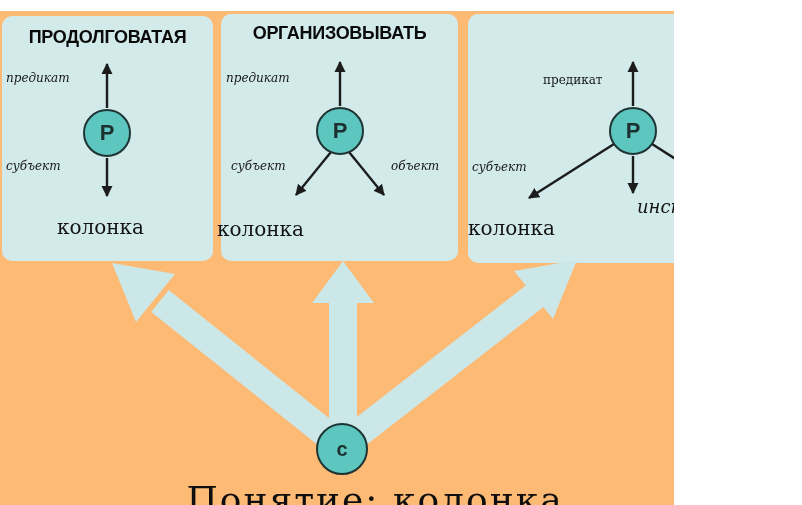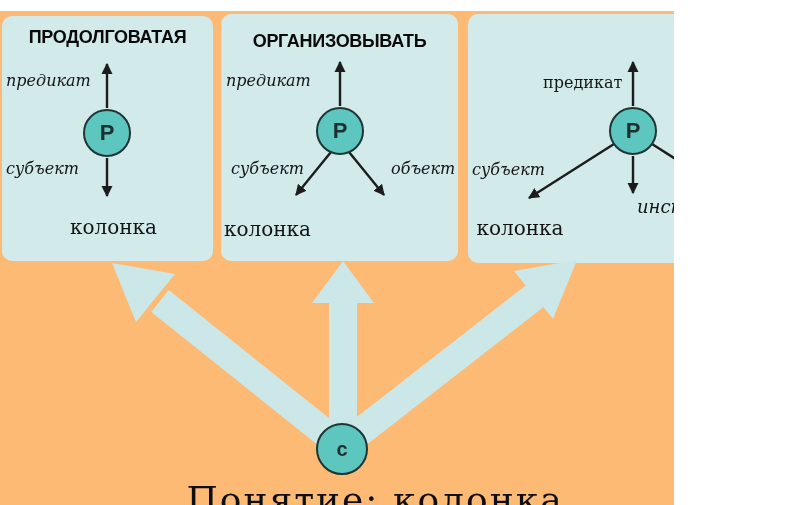--- a/index.html
+++ b/index.html
@@ -18,37 +18,37 @@
   .panel{position:absolute;background:var(--panel-bg);border-radius:10px;}
   .panel-1{left:2px;top:5px;width:211px;height:245px;}
   .panel-2{left:221px;top:3px;width:237px;height:247px;}
   .panel-3{left:468px;top:3px;width:330px;height:249px;}
   .layer{position:absolute;left:0;top:0;pointer-events:none;}
   .title{
     position:absolute;font-family:"Liberation Sans",sans-serif;font-weight:bold;
     font-size:18px;letter-spacing:-0.3px;color:#0a0a0a;text-align:center;white-space:nowrap;
   }
   .title-1{left:2px;top:16px;width:211px;}
-  .title-2{left:221px;top:20px;width:237px;}
+  .title-2{left:221px;top:12px;width:237px;}
   .title-3{left:472px;top:17px;width:330px;}
   .role{
-    position:absolute;font-size:16px;font-style:italic;white-space:nowrap;color:#151515;
+    position:absolute;font-size:12px;font-style:italic;white-space:nowrap;color:#151515;
   }
   .role.upright{font-style:normal;}
   .role-1-pred{left:6px;top:60px;}
   .role-1-subj{left:6px;top:148px;}
   .role-2-pred{left:226px;top:60px;}
   .role-2-subj{left:231px;top:148px;}
   .role-2-obj{left:391px;top:148px;}
   .role-3-pred{left:543px;top:62px;}
   .role-3-subj{left:472px;top:149px;}
   .role-3-obj{left:711px;top:149px;}
   .role-3-instr{left:637px;top:185px;font-size:18px;}
   .word{
-    position:absolute;font-size:20px;text-align:center;line-height:21px;color:#131313;
+    position:absolute;font-size:20px;text-align:left;line-height:21px;color:#131313;
   }
   .word-1-subj{left:57px;top:206px;width:113px;}
   .word-2-subj{left:217px;top:208px;width:101px;}
   .word-2-obj{left:327px;top:208px;width:104px;}
   .word-3-subj{left:468px;top:207px;width:104px;}
   .word-3-instr{left:576px;top:196px;width:96px;}
   .word-3-obj{left:682px;top:196px;width:115px;}
   .node{
     position:absolute;border-radius:50%;background:var(--node-fill);
     border:2.5px solid var(--node-border);box-sizing:border-box;

